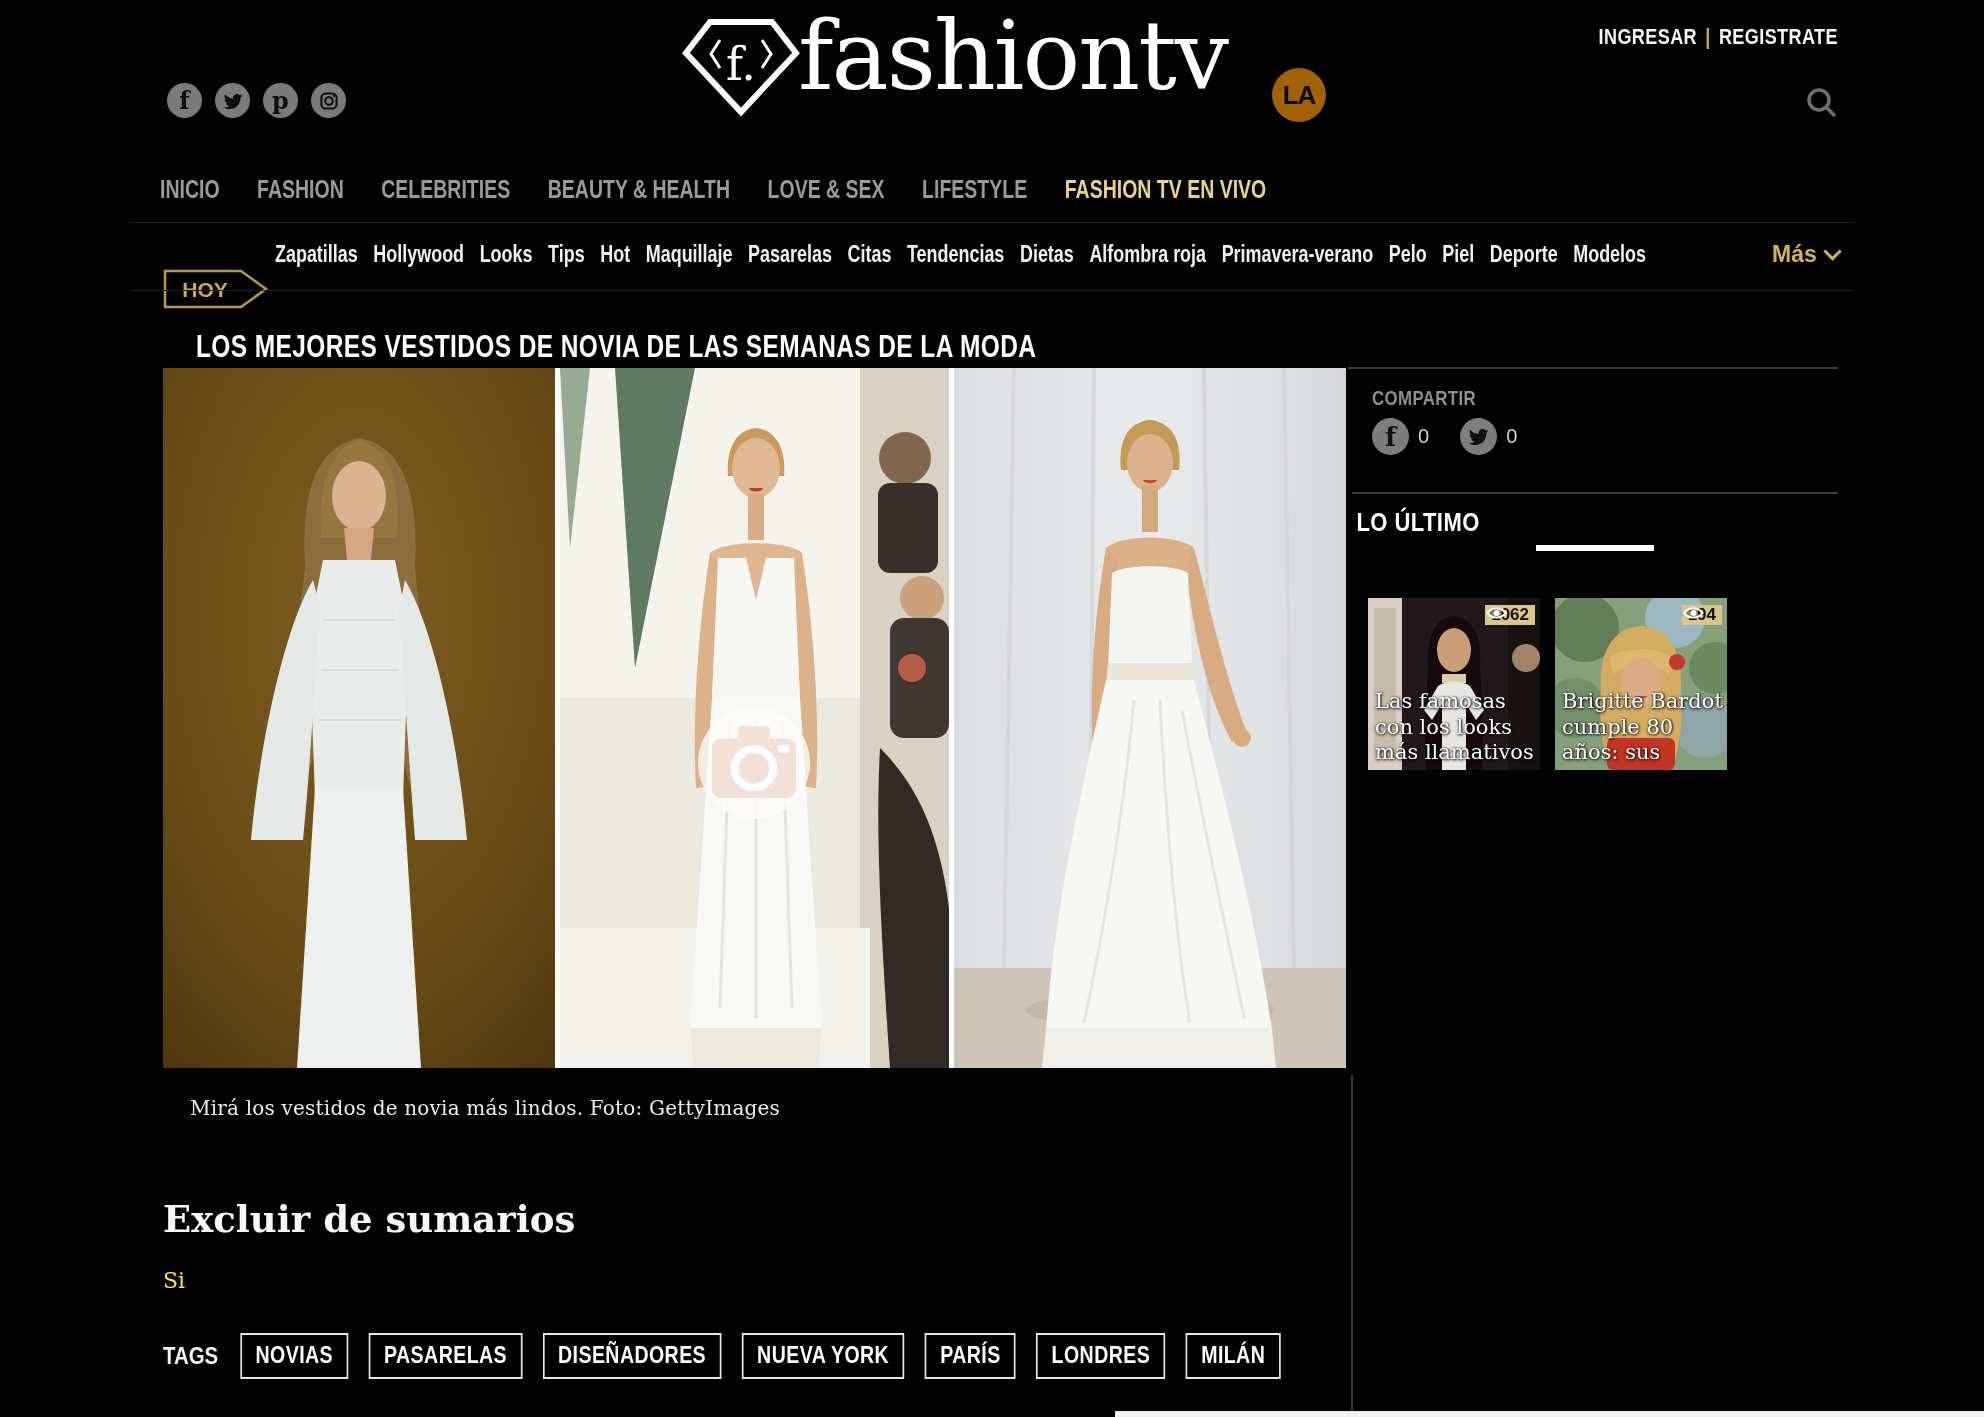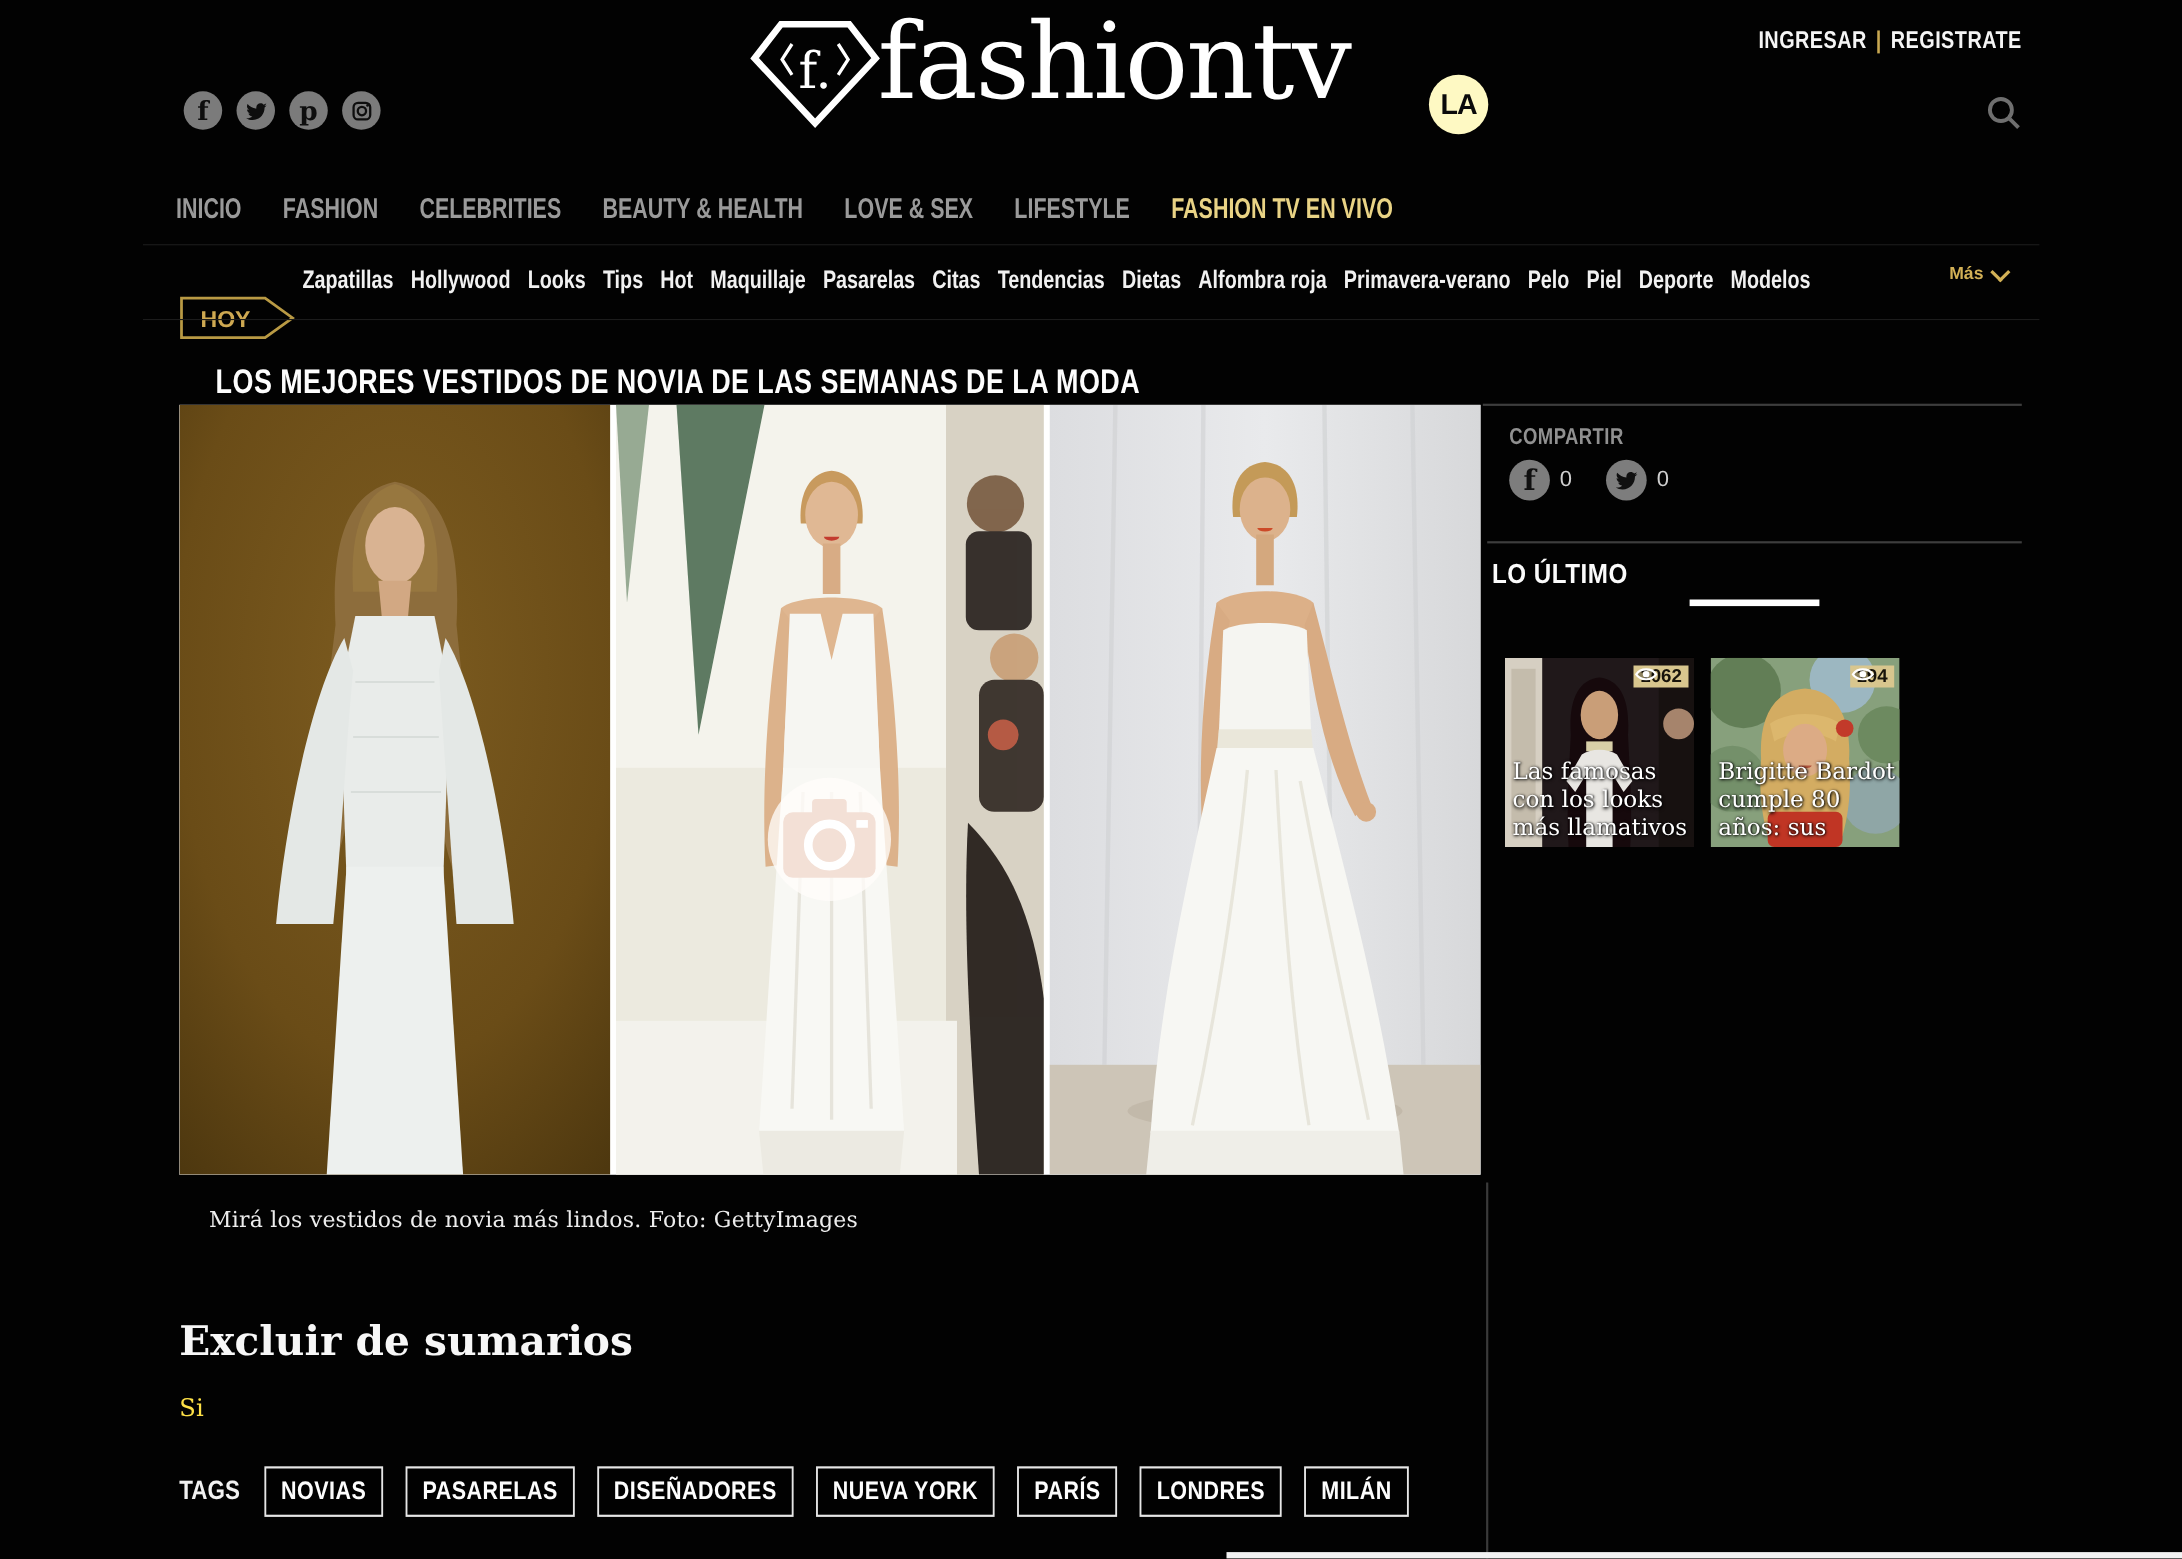--- a/index.html
+++ b/index.html
@@ -9,21 +9,21 @@
 
   
   .social{left:167px;top:83px;display:flex;gap:13px;}
   .sicon{width:35px;height:35px;border-radius:50%;background:#7b7b7b;display:flex;
          align-items:center;justify-content:center;cursor:pointer;}
   .sicon .glyph{font-family:"DejaVu Serif",serif;font-weight:bold;font-size:24px;color:#0e0e0e;line-height:1;}
 
   .logo-diamond{left:680px;top:16px;cursor:pointer;}
   .logo-text{left:798px;top:6px;font-family:"DejaVu Serif",serif;font-size:96px;line-height:100px;
              color:#fff;letter-spacing:-2px;cursor:pointer;}
-  .logo-badge{left:1299px;top:68px;width:54px;height:54px;border-radius:50%;background:#fef9c3;
+  .logo-badge{left:1272px;top:68px;width:54px;height:54px;border-radius:50%;background:#a16207;
               color:#0a0a0a;font-weight:bold;font-size:26px;letter-spacing:-1px;
               display:flex;align-items:center;justify-content:center;}
 
   .auth{right:146px;top:24px;display:flex;gap:10px;font-size:22px;font-weight:bold;
         letter-spacing:.5px;transform:scaleX(.82);transform-origin:100% 50%;color:#f5f5f5;}
   .auth .sep{color:#c9a851;}
   .auth span{cursor:pointer;}
   .search{left:1804px;top:85px;cursor:pointer;}
 
   .hline{height:1px;background:#1c1c1c;left:130px;width:1724px;}
@@ -32,21 +32,21 @@
   .main-nav{left:160px;top:174px;display:flex;gap:50px;font-size:26px;font-weight:bold;
             color:#9a9a9a;transform:scaleX(.75);transform-origin:0 50%;white-space:nowrap;}
   .main-nav span{cursor:pointer;}
   .main-nav .live{color:#e9d385;}
 
   .hoy{left:163px;top:234px;margin-top:35px;}
   .topics{left:275px;top:241px;display:flex;gap:20px;font-size:23px;font-weight:bold;
           color:#f1f1f1;transform:scaleX(.78);transform-origin:0 0;white-space:nowrap;}
   .topics span{cursor:pointer;}
   .more{left:1772px;top:241px;display:flex;align-items:center;gap:9px;color:#d3b156;
-        font-size:16px;font-weight:bold;cursor:pointer;}
+        font-size:23px;font-weight:bold;cursor:pointer;}
   .chev{width:10px;height:10px;border-right:3px solid #d3b156;border-bottom:3px solid #d3b156;
         transform:rotate(45deg);margin-top:-6px;}
 
   
   .title{left:196px;top:329px;font-size:31px;font-weight:bold;color:#fdfdfd;white-space:nowrap;
          transform:scaleX(.79);transform-origin:0 0;letter-spacing:.5px;}
   .photo{left:163px;top:368px;width:1183px;height:700px;background:#fff;display:flex;gap:5px;cursor:pointer;}
   .panel{height:700px;position:relative;overflow:hidden;}
   .panel svg{display:block;width:100%;height:100%;}
   .p1{width:392px;} .p2{width:389px;} .p3{width:392px;}

